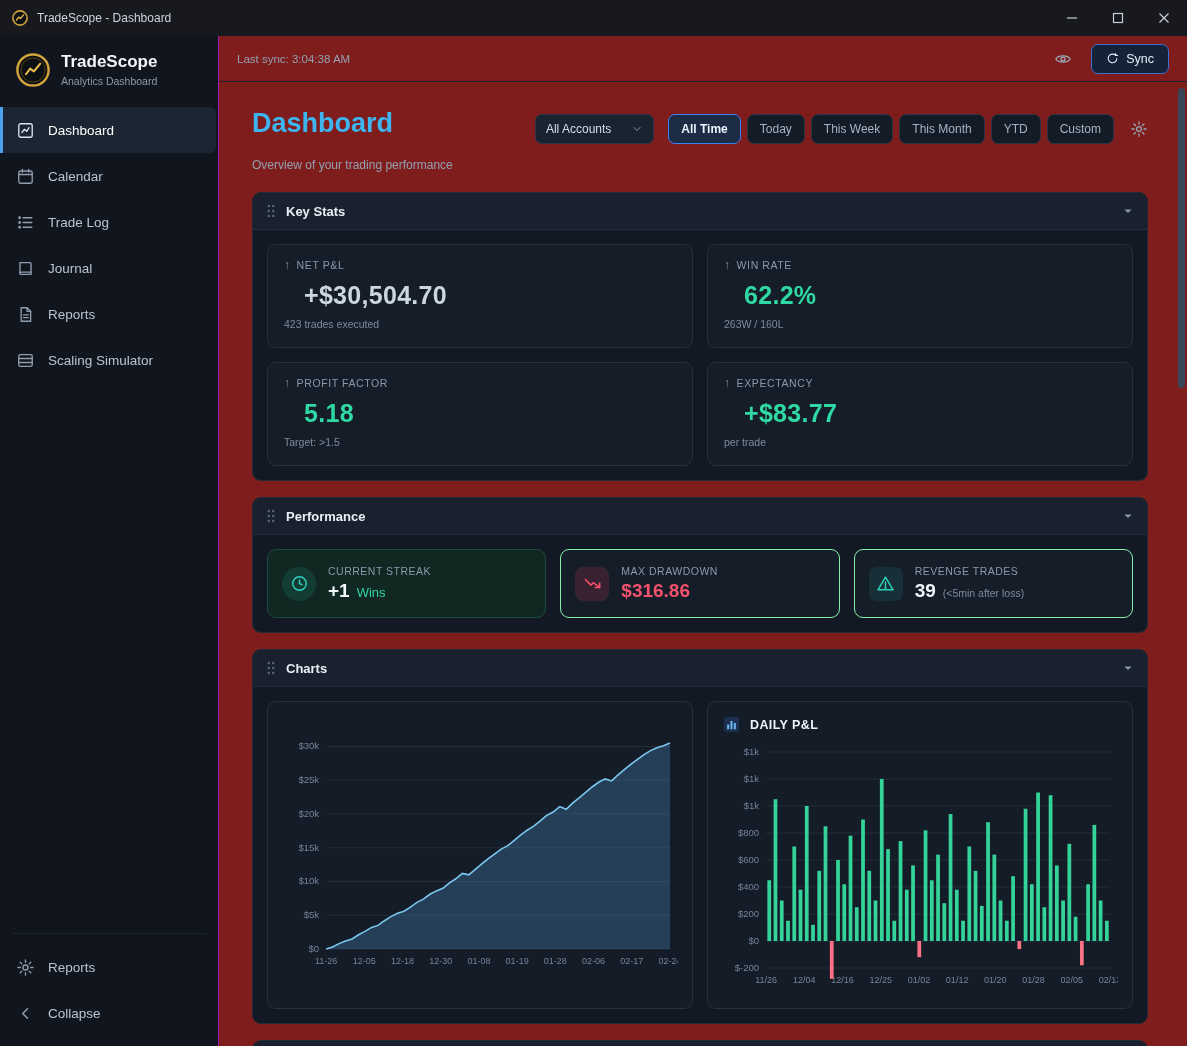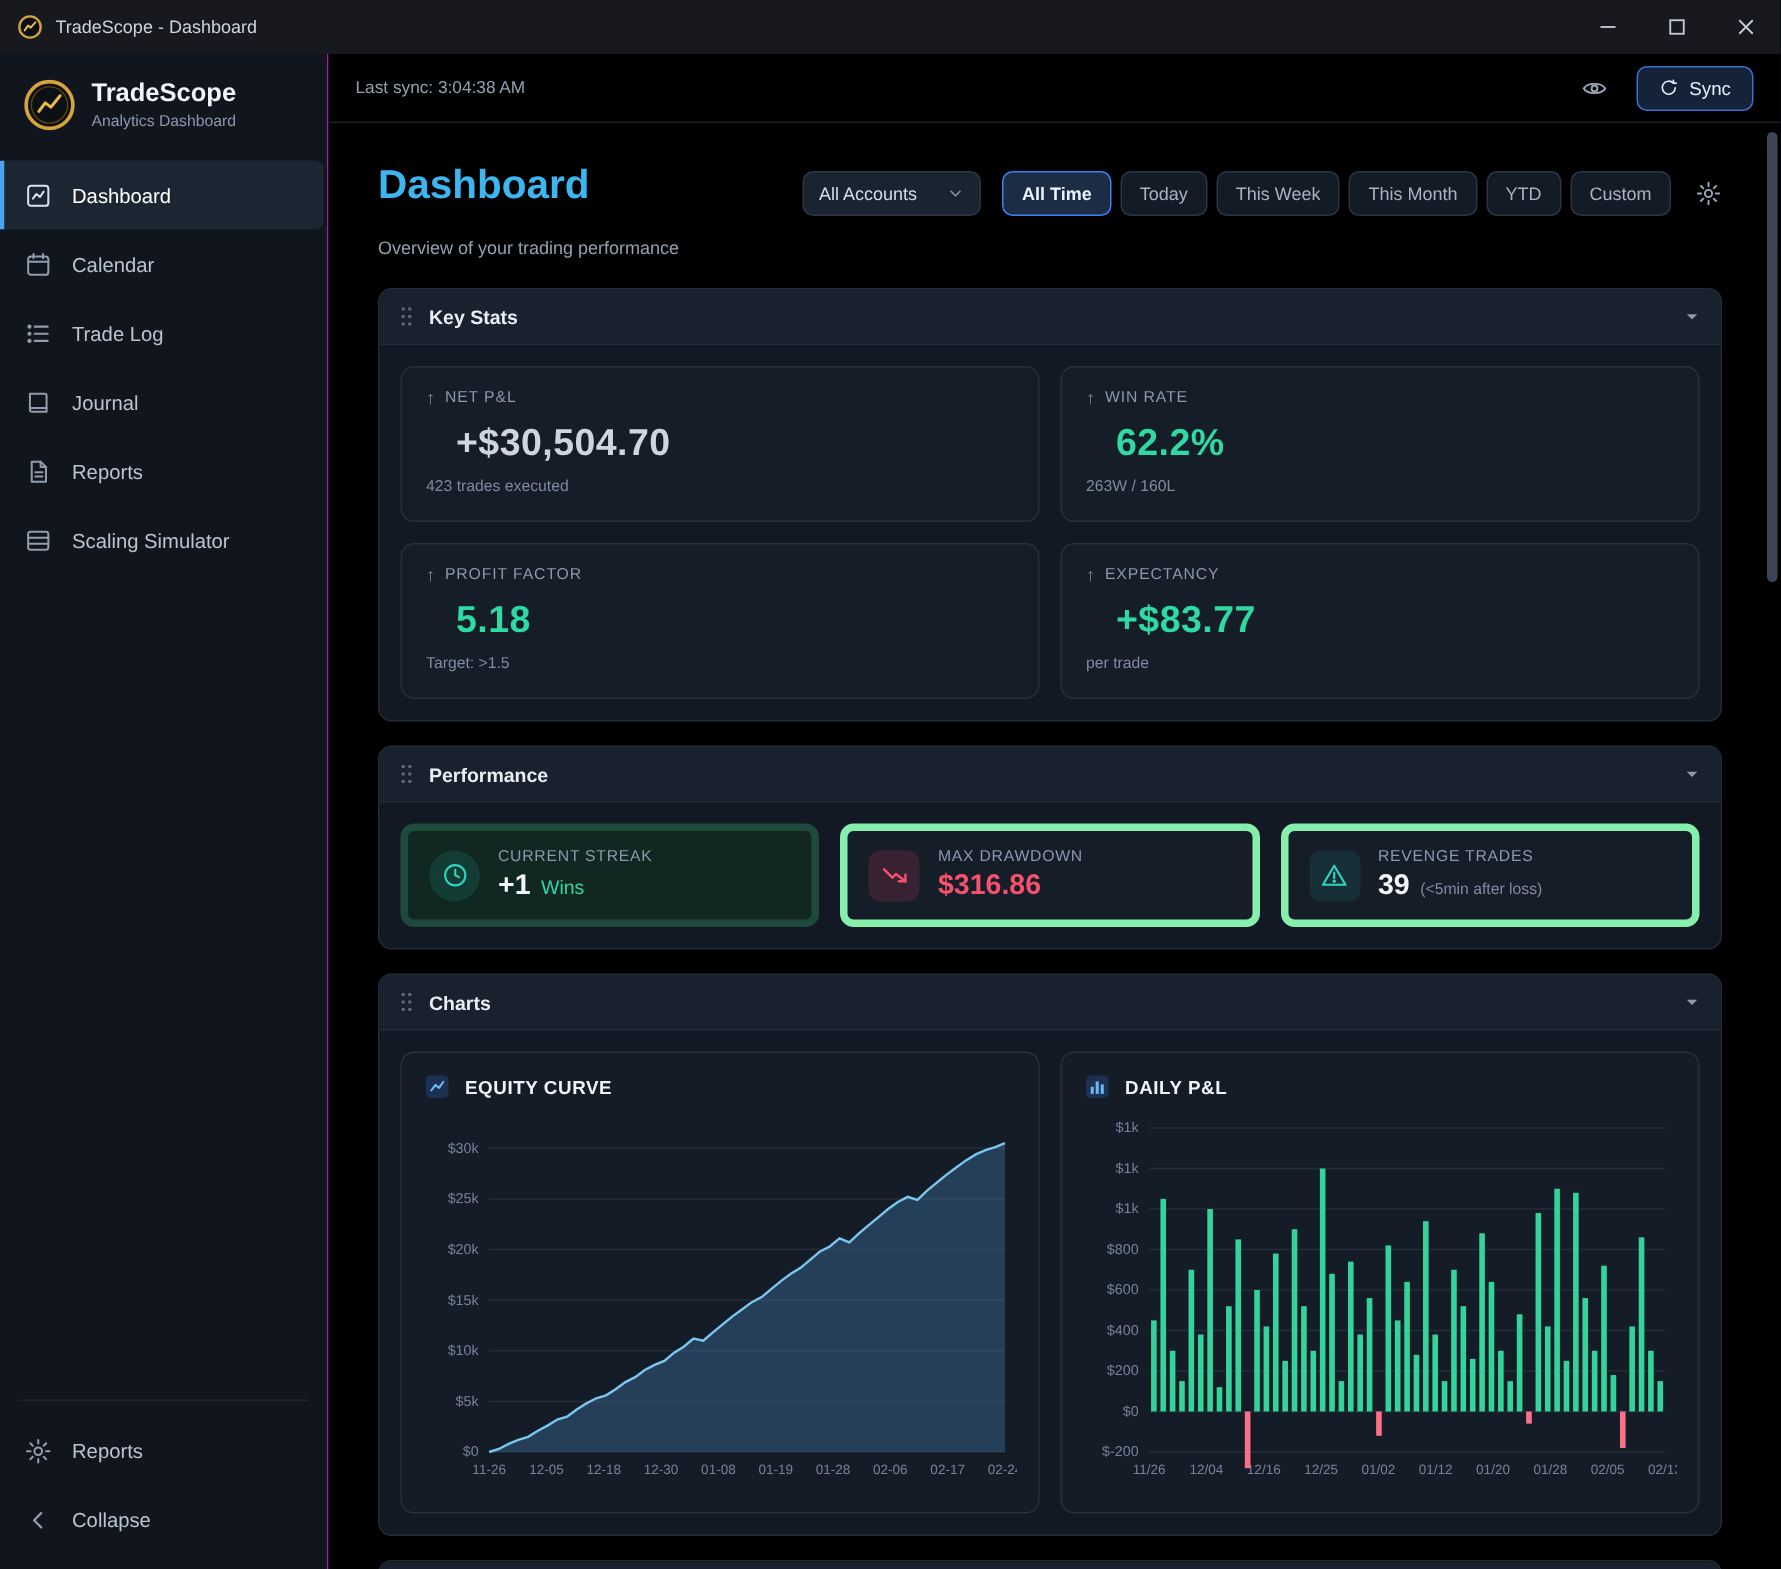--- a/index.html
+++ b/index.html
@@ -30,21 +30,21 @@
   .nav { display:flex; flex-direction:column; }
   .nav-item { height:46px; display:flex; align-items:center; gap:13px; padding:0 16px 0 13px; color:#b9c4d2; font-size:13.5px; cursor:pointer; border-left:3px solid transparent; }
   .nav-item .nav-icon { width:19px; height:19px; color:#8f9dae; display:flex; }
   .nav-item svg { width:19px; height:19px; }
   .nav-item.active { background:#1c2632; border-left-color:#4da2f0; color:#ffffff; border-radius:0 6px 6px 0; margin-right:2px; }
   .nav-item.active .nav-icon { color:#d6e4f2; }
   .sidebar-footer { margin-top:auto; padding-bottom:10px; }
   .sidebar-divider { height:1px; background:#1d2530; margin:10px 12px 10px 12px; }
 
   
-  .main { flex:1; position:relative; display:flex; flex-direction:column; background:#000000; overflow:hidden; }
+  .main { flex:1; position:relative; display:flex; flex-direction:column; background:#7f1d1d; overflow:hidden; }
   .syncbar { height:46px; flex:none; display:flex; align-items:center; justify-content:space-between; padding:0 18px; border-bottom:1px solid #1b222d; }
   .sync-left { font-size:11.5px; color:#93a1b3; }
   .sync-right { display:flex; align-items:center; gap:19px; }
   .icon-btn { background:none; border:none; color:#9aa8ba; display:flex; align-items:center; }
   .sync-btn { display:flex; align-items:center; gap:7px; height:30px; padding:0 14px; border-radius:7px; border:1px solid #3b6fd0; background:#152338; color:#e3ecf8; font-size:12.5px; }
 
   .content { flex:1; overflow:hidden; padding:26px 39px 0 33px; }
 
   .page-row { display:flex; justify-content:space-between; align-items:flex-start; margin-bottom:20px; }
   .page-title { font-size:27px; font-weight:bold; color:#3db5f0; }
@@ -68,21 +68,21 @@
   .grid3 { display:grid; grid-template-columns:1fr 1fr 1fr; gap:14px; }
 
   .stat-card { background:#151d29; border:1px solid #26303e; border-radius:9px; padding:13px 16px; height:104px; }
   .stat-label { font-size:10.5px; letter-spacing:0.6px; color:#8b99ac; display:flex; gap:6px; align-items:center; }
   .up-arrow { color:#7e8b9d; font-size:12px; }
   .stat-value { font-size:25px; font-weight:bold; margin-top:9px; letter-spacing:0.3px;margin-left:20px; }
   .v-gray { color:#ccd6e0; }
   .v-green { color:#2fd9a3; }
   .stat-sub { font-size:10.5px; color:#7e8b9d; margin-top:8px; }
 
-  .perf-card { display:flex; align-items:center; gap:12px; background:#151d29; border:5px solid #86efac; border-radius:9px; padding:0 14px; height:69px; }
+  .perf-card { display:flex; align-items:center; gap:12px; background:#151d29; border:1px solid #86efac; border-radius:9px; padding:0 14px; height:69px; }
   .perf-card.streak { background:#102722; border-color:#1d4a3c; }
   .perf-ico { width:34px; height:34px; border-radius:8px; display:flex; align-items:center; justify-content:center; flex:none; }
   .perf-ico svg { width:19px; height:19px; }
   .perf-ico.teal-circle { border-radius:50%; background:rgba(45,212,191,0.12); }
   .perf-ico.red-sq { background:rgba(244,63,94,0.16); }
   .perf-ico.teal-sq { background:rgba(45,212,191,0.10); }
   .perf-label { font-size:10.5px; letter-spacing:0.5px; color:#8b99ac; }
   .perf-value-row { display:flex; align-items:baseline; gap:7px; margin-top:3px; }
   .perf-value { font-size:19px; font-weight:bold; color:#f2f6fa; }
   .perf-value.red { color:#f5516c; }
@@ -439,29 +439,20 @@
           </span>
           <span class="panel-title">Charts</span>
           <span class="chev">
             <svg width="12" height="12" viewBox="0 0 24 24" fill="currentColor">
                 <polygon points="5 9 19 9 12 16"></polygon>
               </svg>
           </span>
         </div>
         <div class="panel-body grid2">
           <div class="chart-card">
-            <div class="chart-title">
-              <span class="ct-ico">
-                <svg viewBox="0 0 24 24">
-                    <rect x="2.5" y="2.5" width="19" height="19" rx="4" fill="rgba(59,130,246,0.20)"></rect>
-                    <polyline points="7 15 10.5 10.5 13.5 13 17 8" fill="none" stroke="#6db6f2" stroke-width="1.8" stroke-linecap="round" stroke-linejoin="round"></polyline>
-                  </svg>
-              </span>
-              <span>EQUITY CURVE</span>
-            </div>
             <svg id="equity-chart" class="chart-svg" preserveAspectRatio="none" viewBox="0 0 395 250">
                 <line x1="44" x2="387" y1="23.5" y2="23.5" stroke="rgba(148,163,184,0.13)" stroke-width="1"></line>
                 <text x="37" y="26.5" text-anchor="end" fill="#76839a" font-size="9.5">$30k</text>
                 <line x1="44" x2="387" y1="57.25" y2="57.25" stroke="rgba(148,163,184,0.13)" stroke-width="1"></line>
                 <text x="37" y="60.25" text-anchor="end" fill="#76839a" font-size="9.5">$25k</text>
                 <line x1="44" x2="387" y1="91" y2="91" stroke="rgba(148,163,184,0.13)" stroke-width="1"></line>
                 <text x="37" y="94" text-anchor="end" fill="#76839a" font-size="9.5">$20k</text>
                 <line x1="44" x2="387" y1="124.75" y2="124.75" stroke="rgba(148,163,184,0.13)" stroke-width="1"></line>
                 <text x="37" y="127.75" text-anchor="end" fill="#76839a" font-size="9.5">$15k</text>
                 <line x1="44" x2="387" y1="158.5" y2="158.5" stroke="rgba(148,163,184,0.13)" stroke-width="1"></line>

